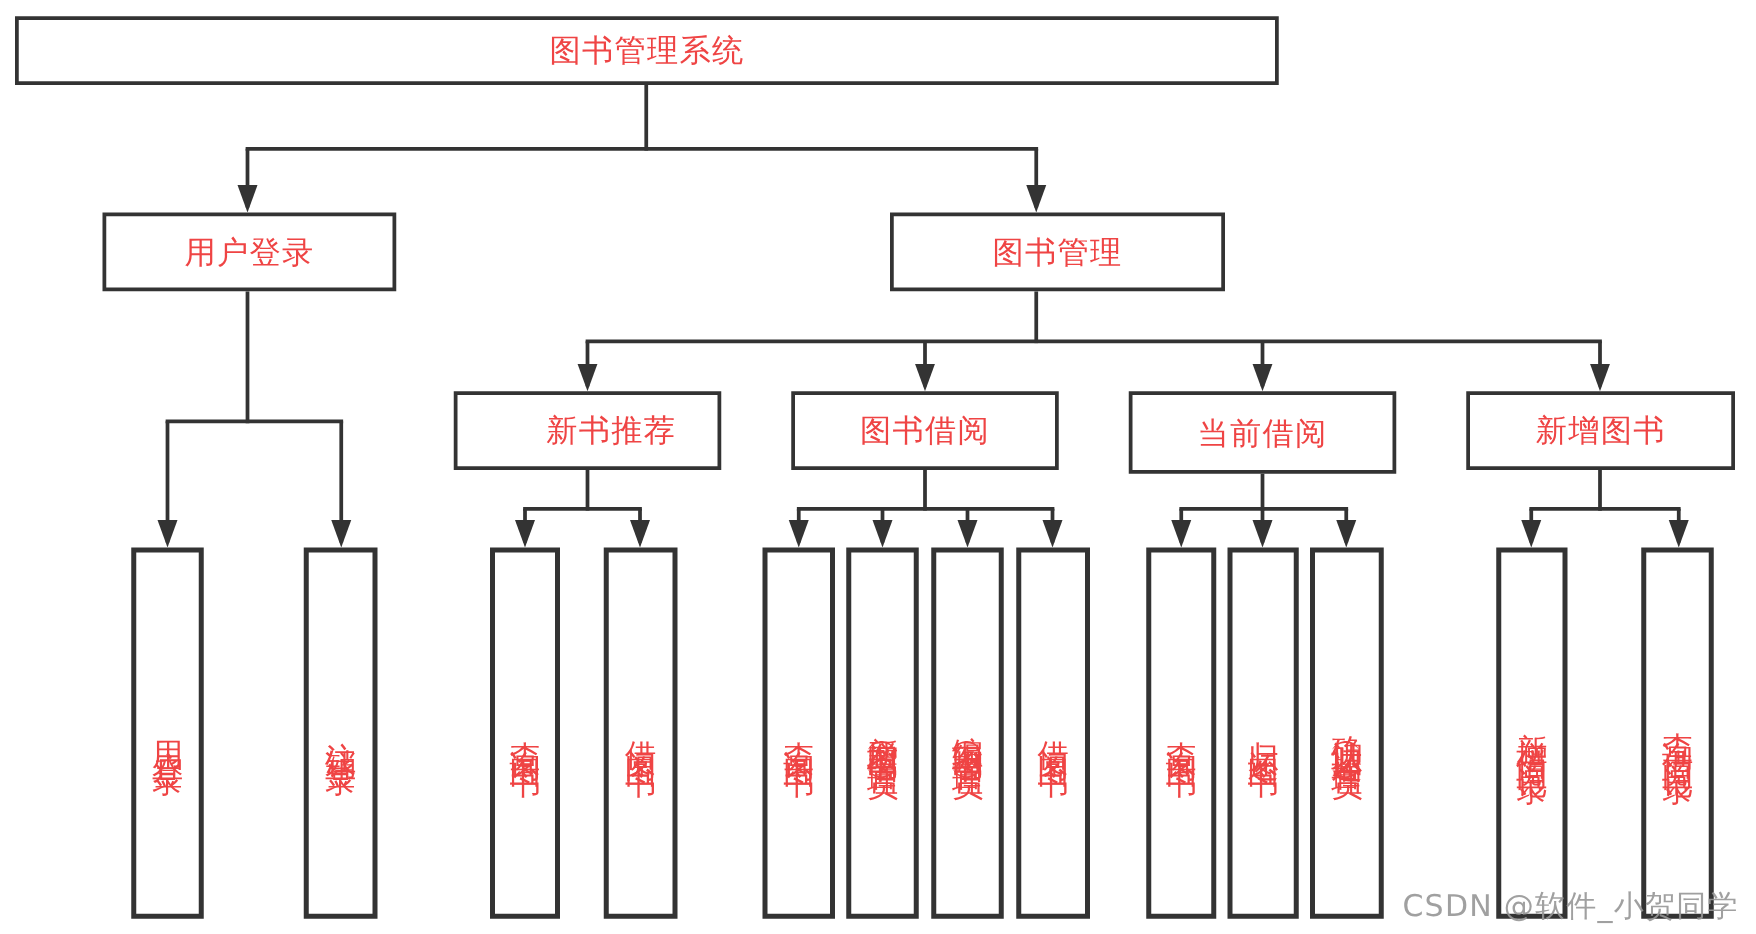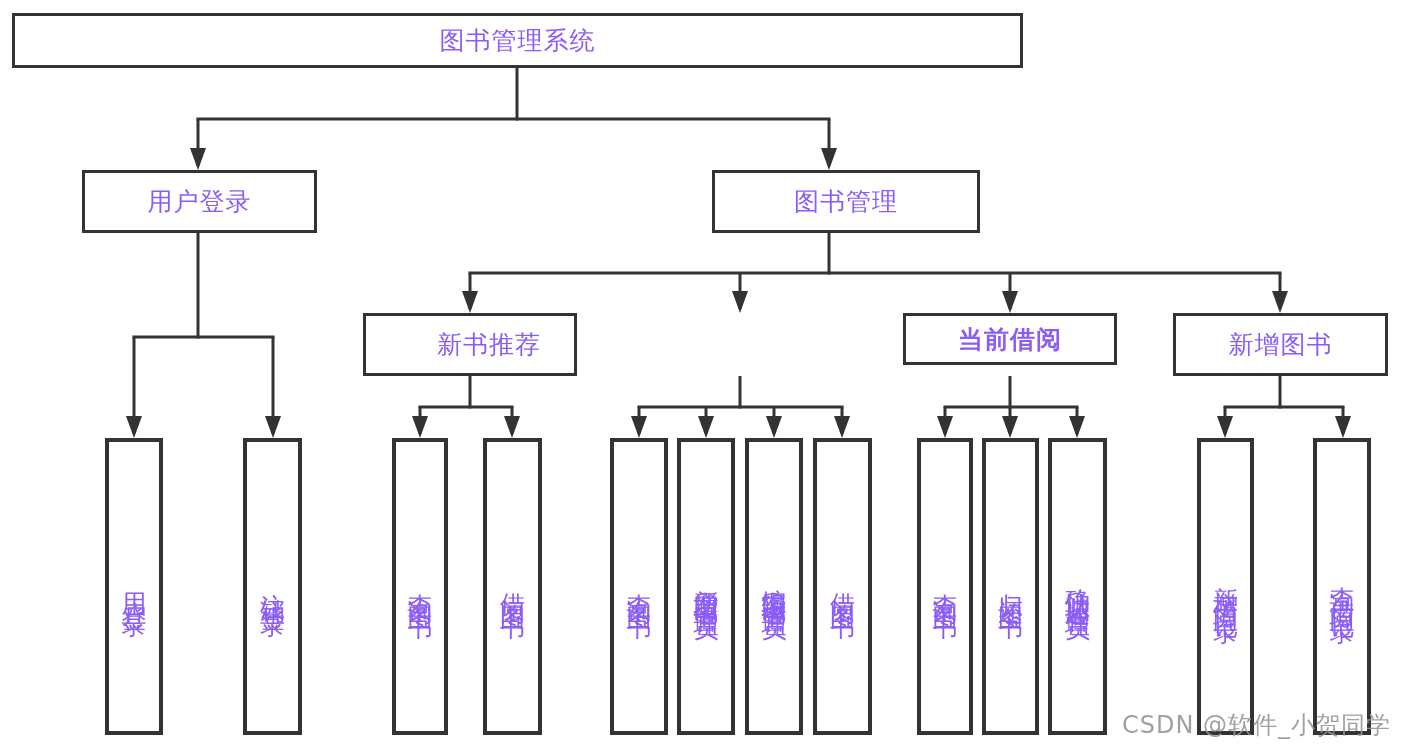--- a/index.html
+++ b/index.html
@@ -15,21 +15,21 @@
     position: absolute;
     left: 0; top: 0;
     width: 1405px; height: 747px;
     pointer-events: none;
   }
   .box {
     position: absolute;
     box-sizing: border-box;
     border: 3px solid #333333;
     background: #ffffff;
-    color: #8b5cf6;
+    color: #ef4444;
     display: flex;
     align-items: center;
     justify-content: center;
     text-align: center;
   }
   .hbox { font-size: 25px; letter-spacing: 1px; }
   .leaf { border-width: 4px; top: 438px; height: 297px; }
   .leaf span {
     writing-mode: vertical-rl;
     text-orientation: mixed;
@@ -102,21 +102,22 @@
       <line x1="1343" y1="407" x2="1343" y2="434" marker-end="url(#arrowDown)"></line>
     </g>
   </svg>
 
   <div class="box hbox" style="left:12px; top:13px; width:1011px; height:55px;">图书管理系统</div>
 
   <div class="box hbox" style="left:82px; top:170px; width:235px; height:63px;">用户登录</div>
   <div class="box hbox" style="left:712px; top:170px; width:268px; height:63px;">图书管理</div>
 
   <div class="box hbox" style="left:363px; top:313px; width:214px; height:63px;padding-left:38px;">新书推荐</div>
-  <div class="box hbox" style="left:903px; top:313px; width:214px; height:52px;font-weight:bold;">当前借阅</div>
+  <div class="box hbox" style="left:633px; top:313px; width:214px; height:63px;">图书借阅</div>
+  <div class="box hbox" style="left:903px; top:313px; width:214px; height:66px;">当前借阅</div>
   <div class="box hbox" style="left:1173px; top:313px; width:215px; height:63px;">新增图书</div>
 
   <div class="box leaf" style="left:105px; width:58px;">
     <span>用户登录</span>
   </div>
   <div class="box leaf" style="left:243px; width:59px;">
     <span>注销登录</span>
   </div>
 
   <div class="box leaf" style="left:392px; width:56px;">

